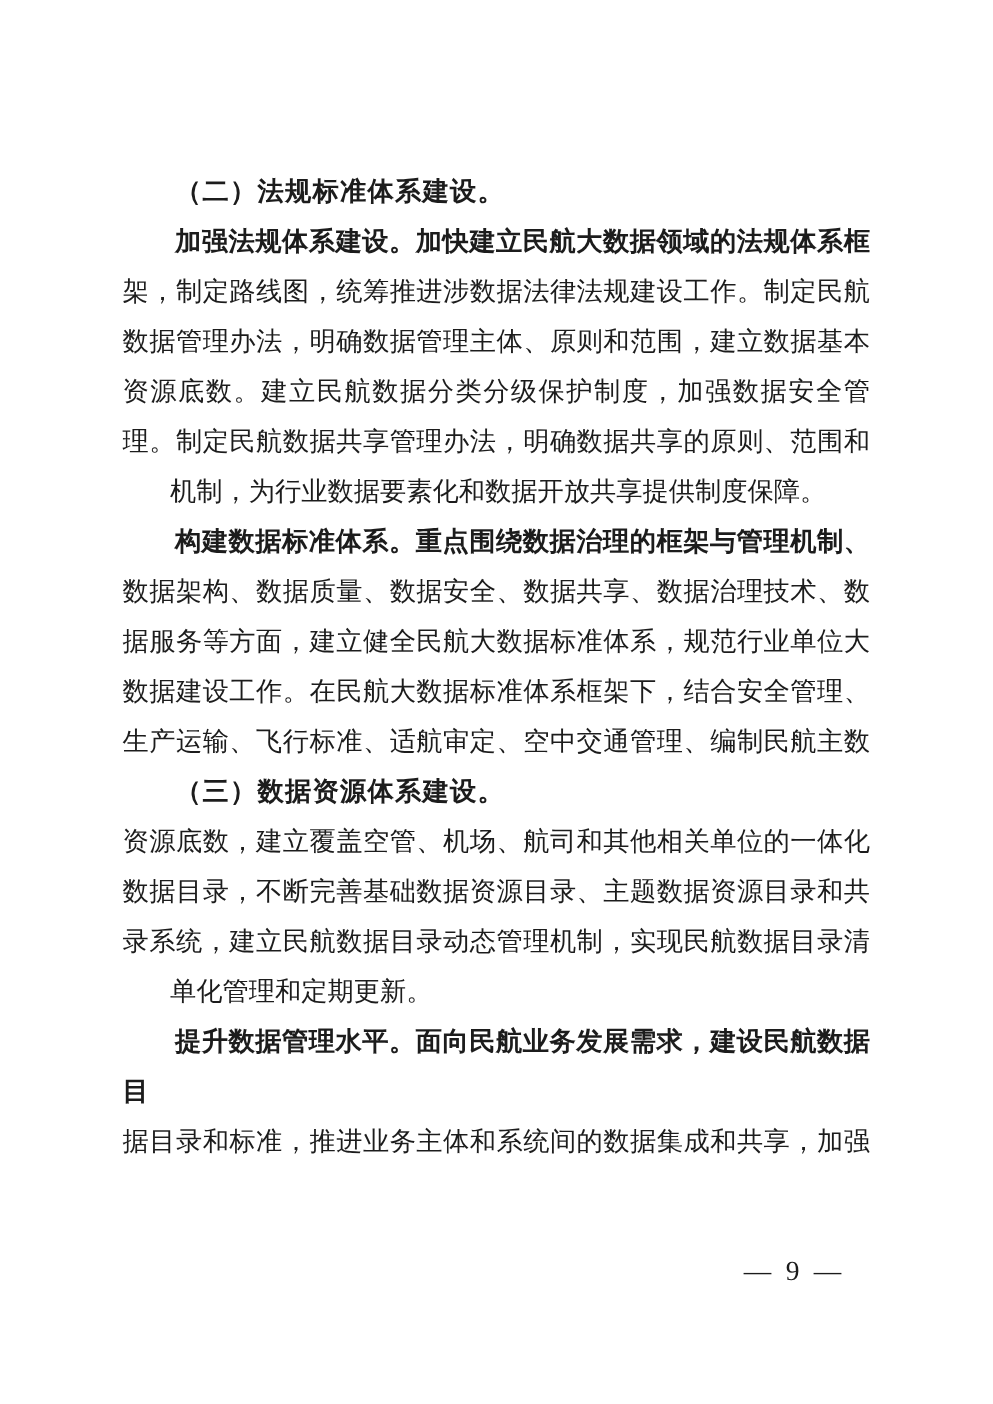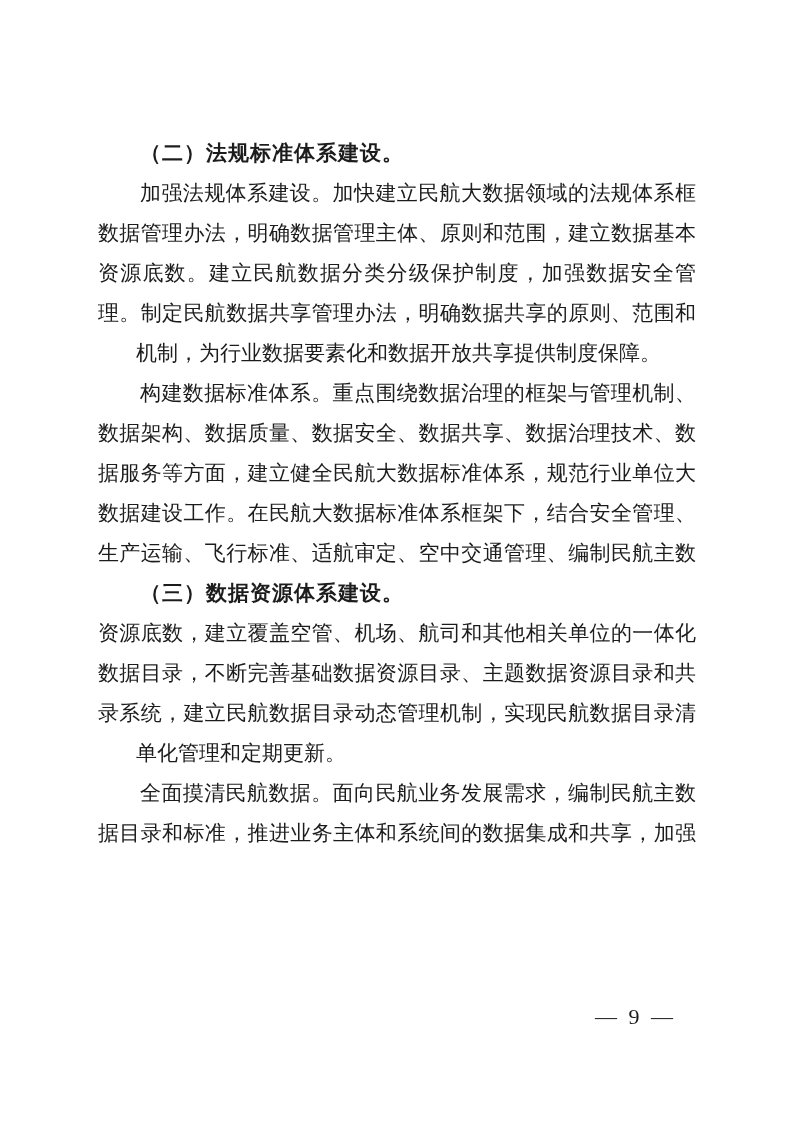--- a/index.html
+++ b/index.html
@@ -29,20 +29,21 @@
     line-height: 40px;
   }
   .line {
     text-align: justify;
     text-align-last: justify;
     text-justify: inter-character;
     white-space: normal;
   }
   .line.first {
     text-indent: 2em;
+    font-weight: bold;
   }
   .line.last {
     text-align-last: left;
     margin-left: 38px;
   }
   .heading {
     font-weight: bold;
     text-indent: 2em;
     text-align: right;
     text-align-last: left;
@@ -58,31 +59,32 @@
     color: #1c1c1c;
   }
 </style>
 </head>
 <body style="color: rgb(28, 28, 28); background: rgb(255, 255, 255);">
 
 <div class="page">
   <main class="content" id="content">
       <div class="heading">（二）法规标准体系建设。</div>
       <div class="line first">加强法规体系建设。加快建立民航大数据领域的法规体系框</div>
+      <div class="line">架，制定路线图，统筹推进涉数据法律法规建设工作。制定民航</div>
       <div class="line">数据管理办法，明确数据管理主体、原则和范围，建立数据基本</div>
       <div class="line">资源底数。建立民航数据分类分级保护制度，加强数据安全管</div>
       <div class="line">理。制定民航数据共享管理办法，明确数据共享的原则、范围和</div>
       <div class="line last">机制，为行业数据要素化和数据开放共享提供制度保障。</div>
       <div class="line first">构建数据标准体系。重点围绕数据治理的框架与管理机制、</div>
       <div class="line">数据架构、数据质量、数据安全、数据共享、数据治理技术、数</div>
       <div class="line">据服务等方面，建立健全民航大数据标准体系，规范行业单位大</div>
       <div class="line">数据建设工作。在民航大数据标准体系框架下，结合安全管理、</div>
       <div class="line">生产运输、飞行标准、适航审定、空中交通管理、编制民航主数</div>
       <div class="heading">（三）数据资源体系建设。</div>
       <div class="line">资源底数，建立覆盖空管、机场、航司和其他相关单位的一体化</div>
       <div class="line">数据目录，不断完善基础数据资源目录、主题数据资源目录和共</div>
       <div class="line">录系统，建立民航数据目录动态管理机制，实现民航数据目录清</div>
       <div class="line last">单化管理和定期更新。</div>
-      <div class="line first">全面摸清民航数据。面向民航业务发展需求，编制民航主数</div>
+      <div class="line first">提升数据管理水平。面向民航业务发展需求，建设民航数据目</div>
       <div class="line">据目录和标准，推进业务主体和系统间的数据集成和共享，加强</div>
     </main>
   <div class="footer">— 9 —</div>
 </div>
 
 </body></html>

